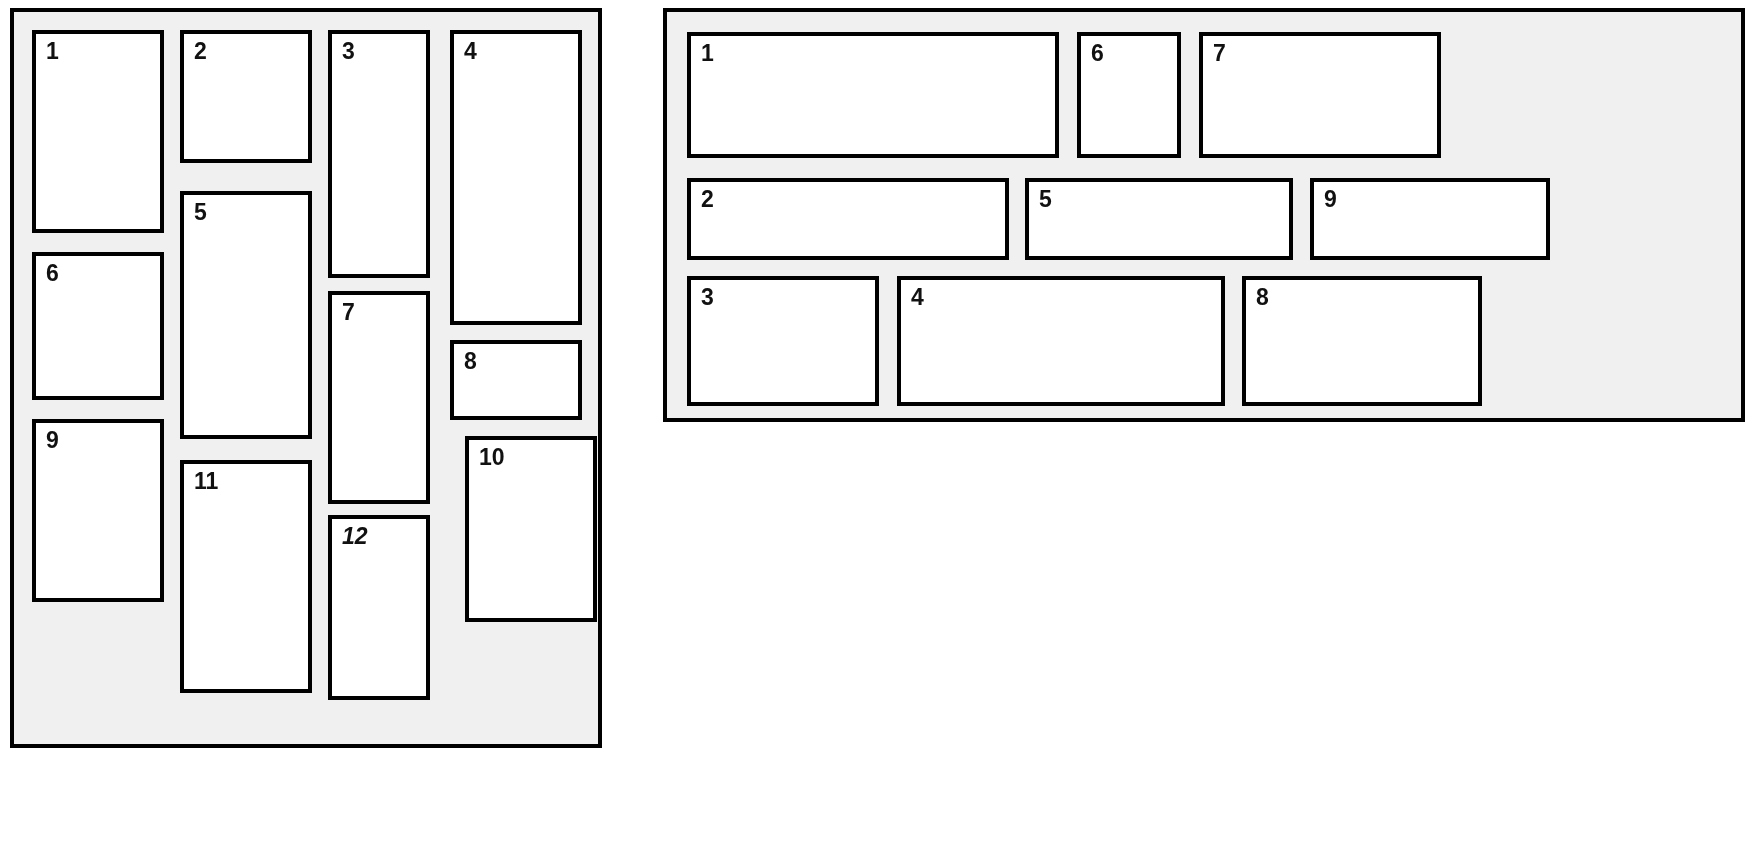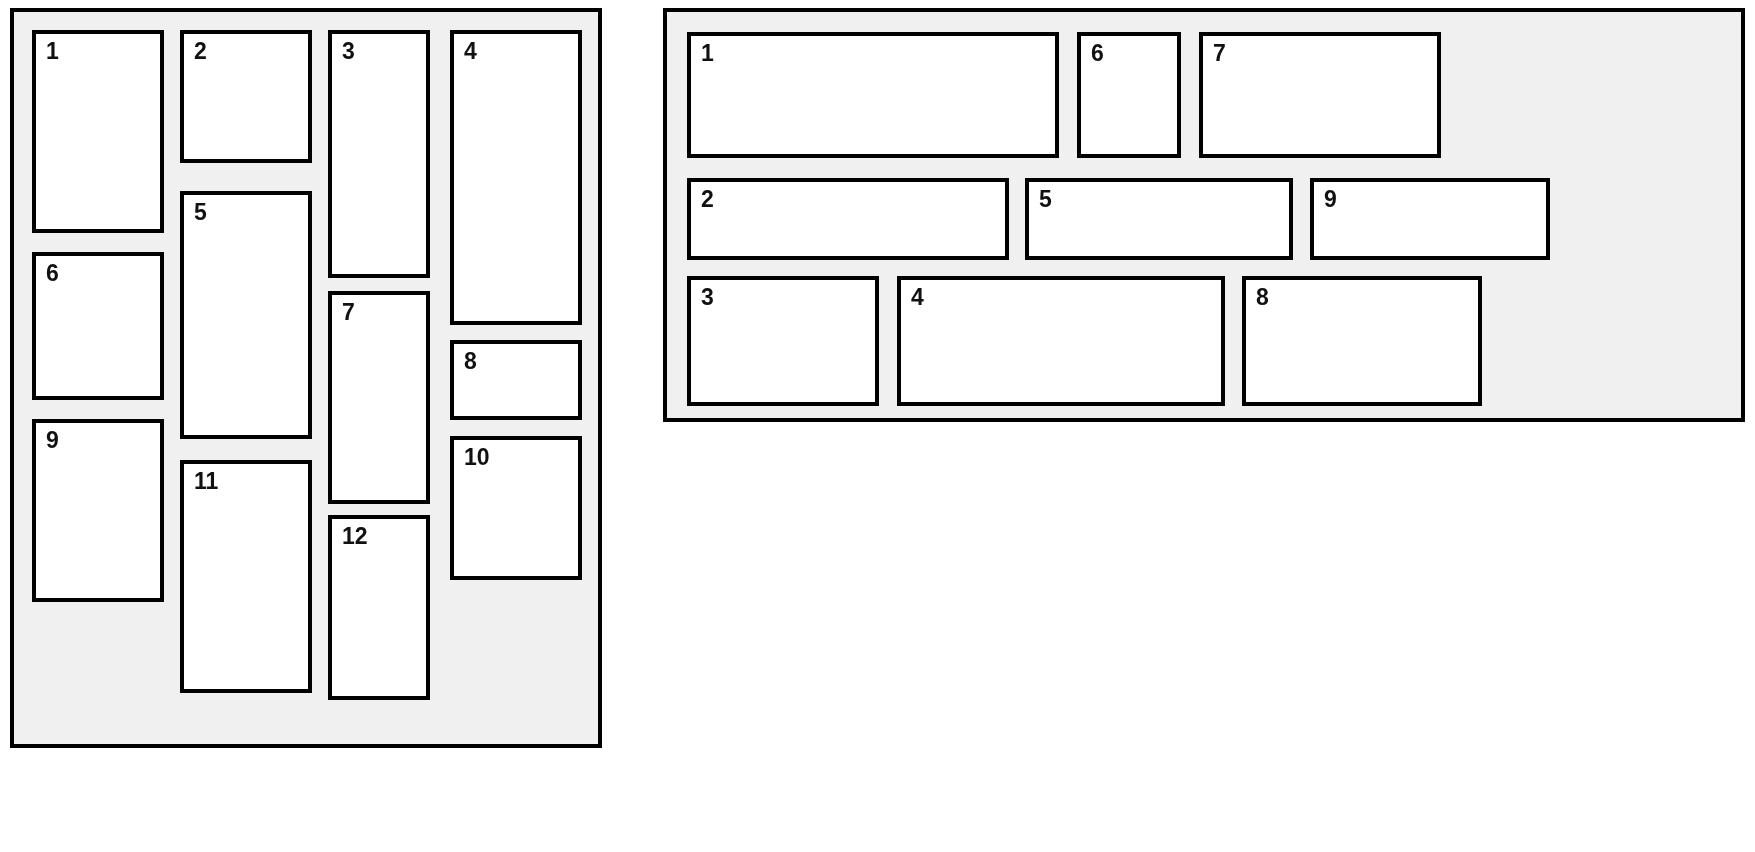--- a/index.html
+++ b/index.html
@@ -90,30 +90,30 @@
         </div>
         <div class="cell" style="left: 166px; top: 448px; width: 132px; height: 233px;">
           <span class="cell-label">11</span>
         </div>
         <div class="cell" style="left: 314px; top: 18px; width: 102px; height: 248px;">
           <span class="cell-label">3</span>
         </div>
         <div class="cell" style="left: 314px; top: 279px; width: 102px; height: 213px;">
           <span class="cell-label">7</span>
         </div>
-        <div class="cell" style="left: 314px; top: 503px; width: 102px; height: 185px;">
+        <div class="cell" style="left: 314px; top: 503px; width: 102px; height: 185px; font-style: italic;">
           <span class="cell-label">12</span>
         </div>
         <div class="cell" style="left: 436px; top: 18px; width: 132px; height: 295px;">
           <span class="cell-label">4</span>
         </div>
         <div class="cell" style="left: 436px; top: 328px; width: 132px; height: 80px;">
           <span class="cell-label">8</span>
         </div>
-        <div class="cell" style="left: 436px; top: 424px; width: 132px; height: 144px; text-align: right;">
+        <div class="cell" style="left: 451px; top: 424px; width: 132px; height: 186px; text-align: right;">
           <span class="cell-label">10</span>
         </div>
       </div>
   </div>
 
   <div class="panel" id="rows-panel">
     <div id="rows-inner">
         <div class="cell" style="left: 20px; top: 20px; width: 372px; height: 126px;">
           <span class="cell-label">1</span>
         </div>

